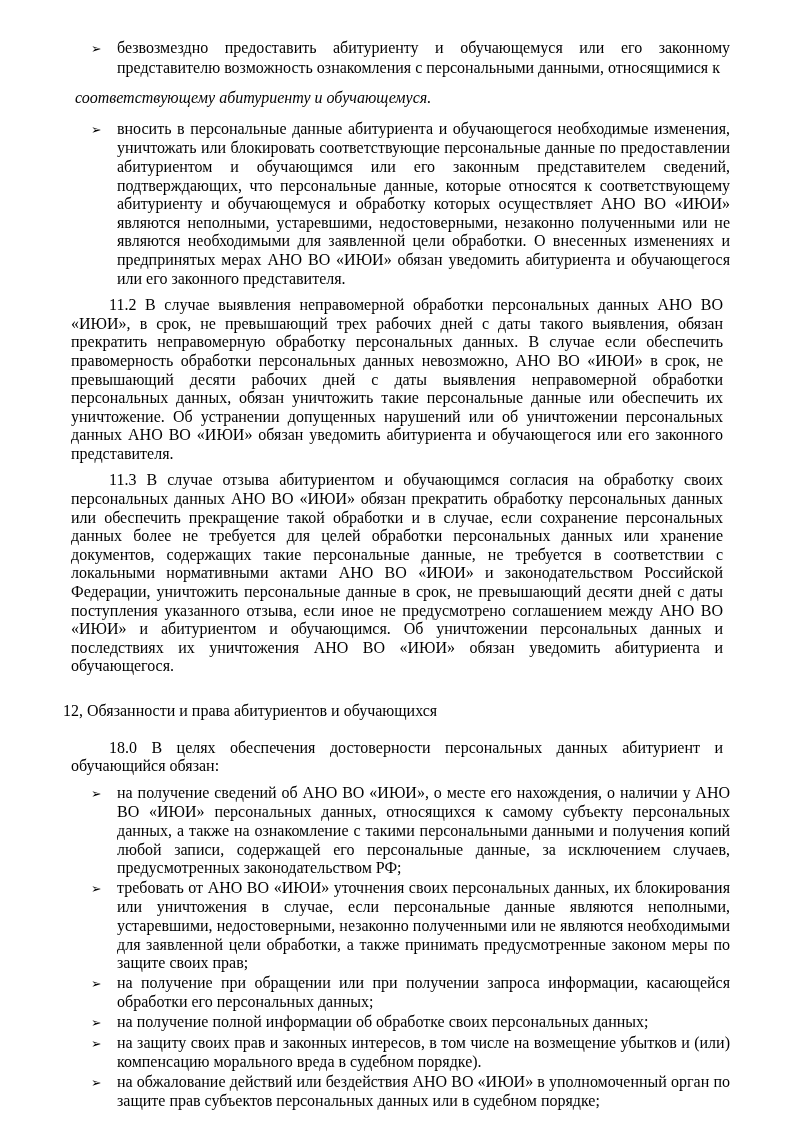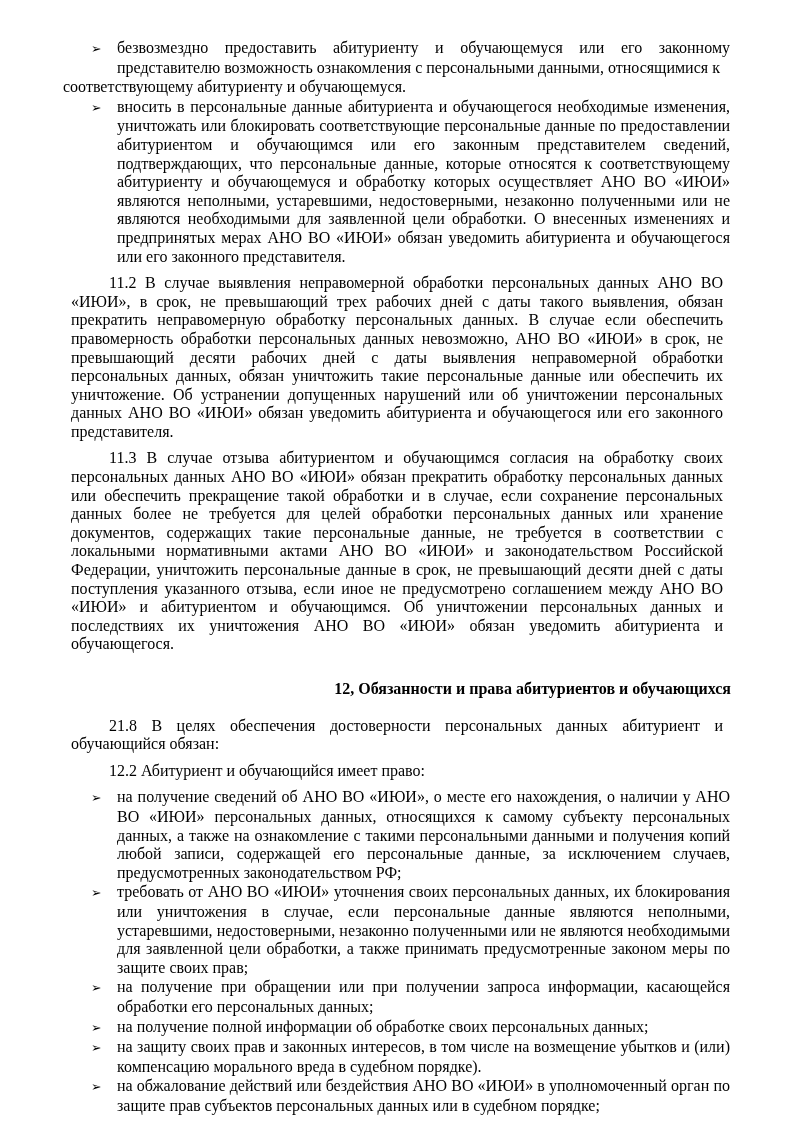--- a/index.html
+++ b/index.html
@@ -19,43 +19,44 @@
     font-family: "Liberation Serif", serif;
     font-size: 16px;
     line-height: 18.6px;
   }
   .para {
     margin: 8px;
     text-align: justify;
     text-indent: 38px;
   }
   .plain {
-    margin: 0;
+    margin: 12px;
     text-align: justify;
     text-indent: 0;
+    font-style: italic;
   }
   .li {
     margin: 1px;
     padding-left: 53px;
     text-indent: -26px;
     text-align: justify;
   }
   .li .marker {
     display: inline-block;
     width: 26px;
     text-indent: 0;
     font-family: "DejaVu Sans", sans-serif;
     font-size: 12.5px;
   }
   .heading {
     margin: 26px 0 18px 0;
-    text-align: right;
+    text-align: left;
     text-indent: 0;
     font-size: 16px;
-    font-weight: bold;
+    font-weight: normal;
   }
 </style>
 </head>
 <body>
 
 <div class="page">
 
   <div class="li">
     <span class="marker">➢</span><span>безвозмездно предоставить абитуриенту и обучающемуся или его законному представителю возможность ознакомления с персональными данными, относящимися к</span>
   </div>
@@ -63,24 +64,23 @@
 
   <div class="li">
     <span class="marker">➢</span><span>вносить в персональные данные абитуриента и обучающегося необходимые изменения, уничтожать или блокировать соответствующие персональные данные по предоставлении абитуриентом и обучающимся или его законным представителем сведений, подтверждающих, что персональные данные, которые относятся к соответствующему абитуриенту и обучающемуся и обработку которых осуществляет АНО ВО «ИЮИ» являются неполными, устаревшими, недостоверными, незаконно полученными или не являются необходимыми для заявленной цели обработки. О внесенных изменениях и предпринятых мерах АНО ВО «ИЮИ» обязан уведомить абитуриента и обучающегося или его законного представителя.</span>
   </div>
 
   <p class="para">11.2 В случае выявления неправомерной обработки персональных данных АНО ВО «ИЮИ», в срок, не превышающий трех рабочих дней с даты такого выявления, обязан прекратить неправомерную обработку персональных данных. В случае если обеспечить правомерность обработки персональных данных невозможно, АНО ВО «ИЮИ» в срок, не превышающий десяти рабочих дней с даты выявления неправомерной обработки персональных данных, обязан уничтожить такие персональные данные или обеспечить их уничтожение. Об устранении допущенных нарушений или об уничтожении персональных данных АНО ВО «ИЮИ» обязан уведомить абитуриента и обучающегося или его законного представителя.</p>
   <p class="para">11.3 В случае отзыва абитуриентом и обучающимся согласия на обработку своих персональных данных АНО ВО «ИЮИ» обязан прекратить обработку персональных данных или обеспечить прекращение такой обработки и в случае, если сохранение персональных данных более не требуется для целей обработки персональных данных или хранение документов, содержащих такие персональные данные, не требуется в соответствии с локальными нормативными актами АНО ВО «ИЮИ» и законодательством Российской Федерации, уничтожить персональные данные в срок, не превышающий десяти дней с даты поступления указанного отзыва, если иное не предусмотрено соглашением между АНО ВО «ИЮИ» и абитуриентом и обучающимся. Об уничтожении персональных данных и последствиях их уничтожения АНО ВО «ИЮИ» обязан уведомить абитуриента и обучающегося.</p>
 
   <h2 class="heading">12, Обязанности и права абитуриентов и обучающихся</h2>
 
-  <p class="para">21.8 В целях обеспечения достоверности персональных данных абитуриент и обучающийся обязан:</p>
+  <p class="para">18.0 В целях обеспечения достоверности персональных данных абитуриент и обучающийся обязан:</p>
 
 
-  <p class="para">12.2 Абитуриент и обучающийся имеет право:</p>
 
   <div class="li">
     <span class="marker">➢</span><span>на получение сведений об АНО ВО «ИЮИ»,  о месте его нахождения, о наличии у АНО ВО «ИЮИ» персональных данных, относящихся к самому субъекту персональных данных, а также на ознакомление с такими персональными данными и получения копий любой записи, содержащей его персональные данные, за исключением случаев, предусмотренных законодательством РФ;</span>
   </div>
   <div class="li">
     <span class="marker">➢</span><span>требовать от АНО ВО «ИЮИ» уточнения своих персональных данных, их блокирования или уничтожения в случае, если персональные данные являются неполными, устаревшими, недостоверными, незаконно полученными или не являются необходимыми для заявленной цели обработки, а также принимать предусмотренные законом меры по защите своих прав;</span>
   </div>
   <div class="li">
     <span class="marker">➢</span><span>на получение при обращении или при получении запроса информации, касающейся обработки его персональных данных;</span>
   </div>

